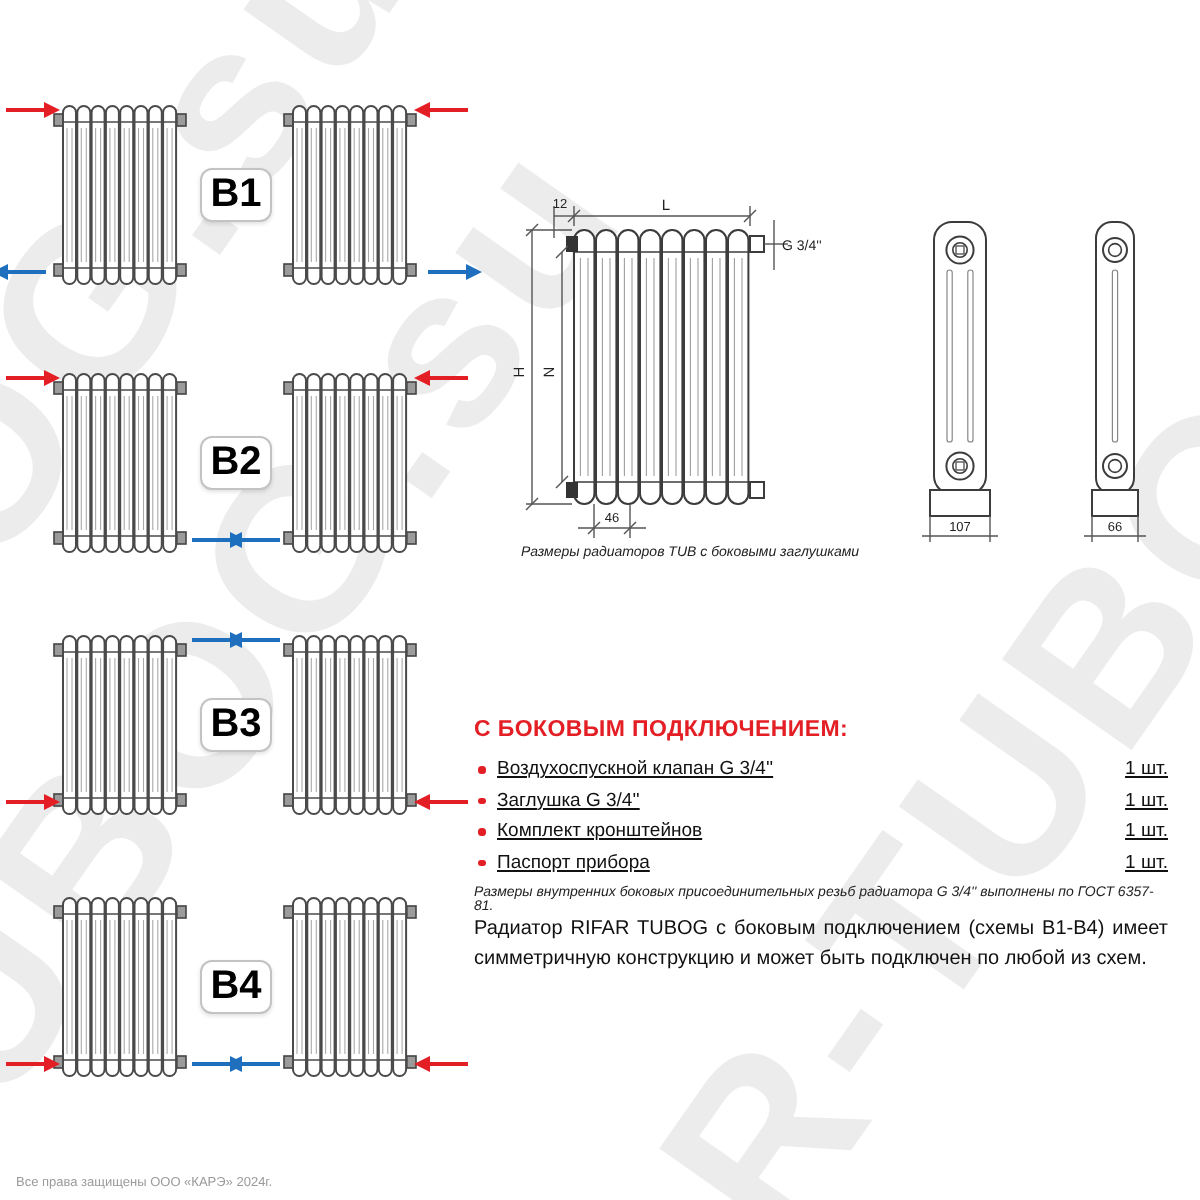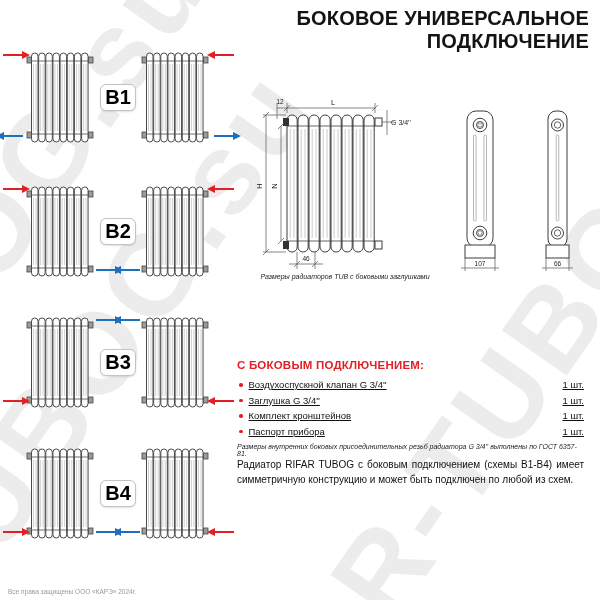--- a/index.html
+++ b/index.html
@@ -56,24 +56,20 @@
 
   <div class="watermark">
     <div class="wm wm1">TUBOG.su</div>
     <div class="wm wm2">RIFAR-TUBOG</div>
     <div class="wm wm3">RIFAR-TU</div>
     <div class="wm wm4">OG.su RIF</div>
   </div>
 
   <div class="layer">
 
-    <div class="title">
-      <div>БОКОВОЕ УНИВЕРСАЛЬНОЕ</div>
-      <div>ПОДКЛЮЧЕНИЕ</div>
-    </div>
 
     <div id="schemes">
         <div class="scheme-row" style="top: 46px;">
           <span class="rad left">
     <svg viewBox="0 0 68 99" width="68" height="99" xmlns="http://www.w3.org/2000/svg">
               <rect x="1" y="9" width="4.6" height="6" fill="#9b9b9b" stroke="#444" stroke-width="0.8"></rect>
     <rect x="1" y="84" width="4.6" height="6" fill="#9b9b9b" stroke="#444" stroke-width="0.8"></rect>
     <rect x="62.4" y="9" width="4.6" height="6" fill="#9b9b9b" stroke="#444" stroke-width="0.8"></rect>
     <rect x="62.4" y="84" width="4.6" height="6" fill="#9b9b9b" stroke="#444" stroke-width="0.8"></rect>
               <rect x="5.50" y="5" width="6.5" height="89" rx="3.2" fill="#fff" stroke="#4a4a4a" stroke-width="1"></rect>

